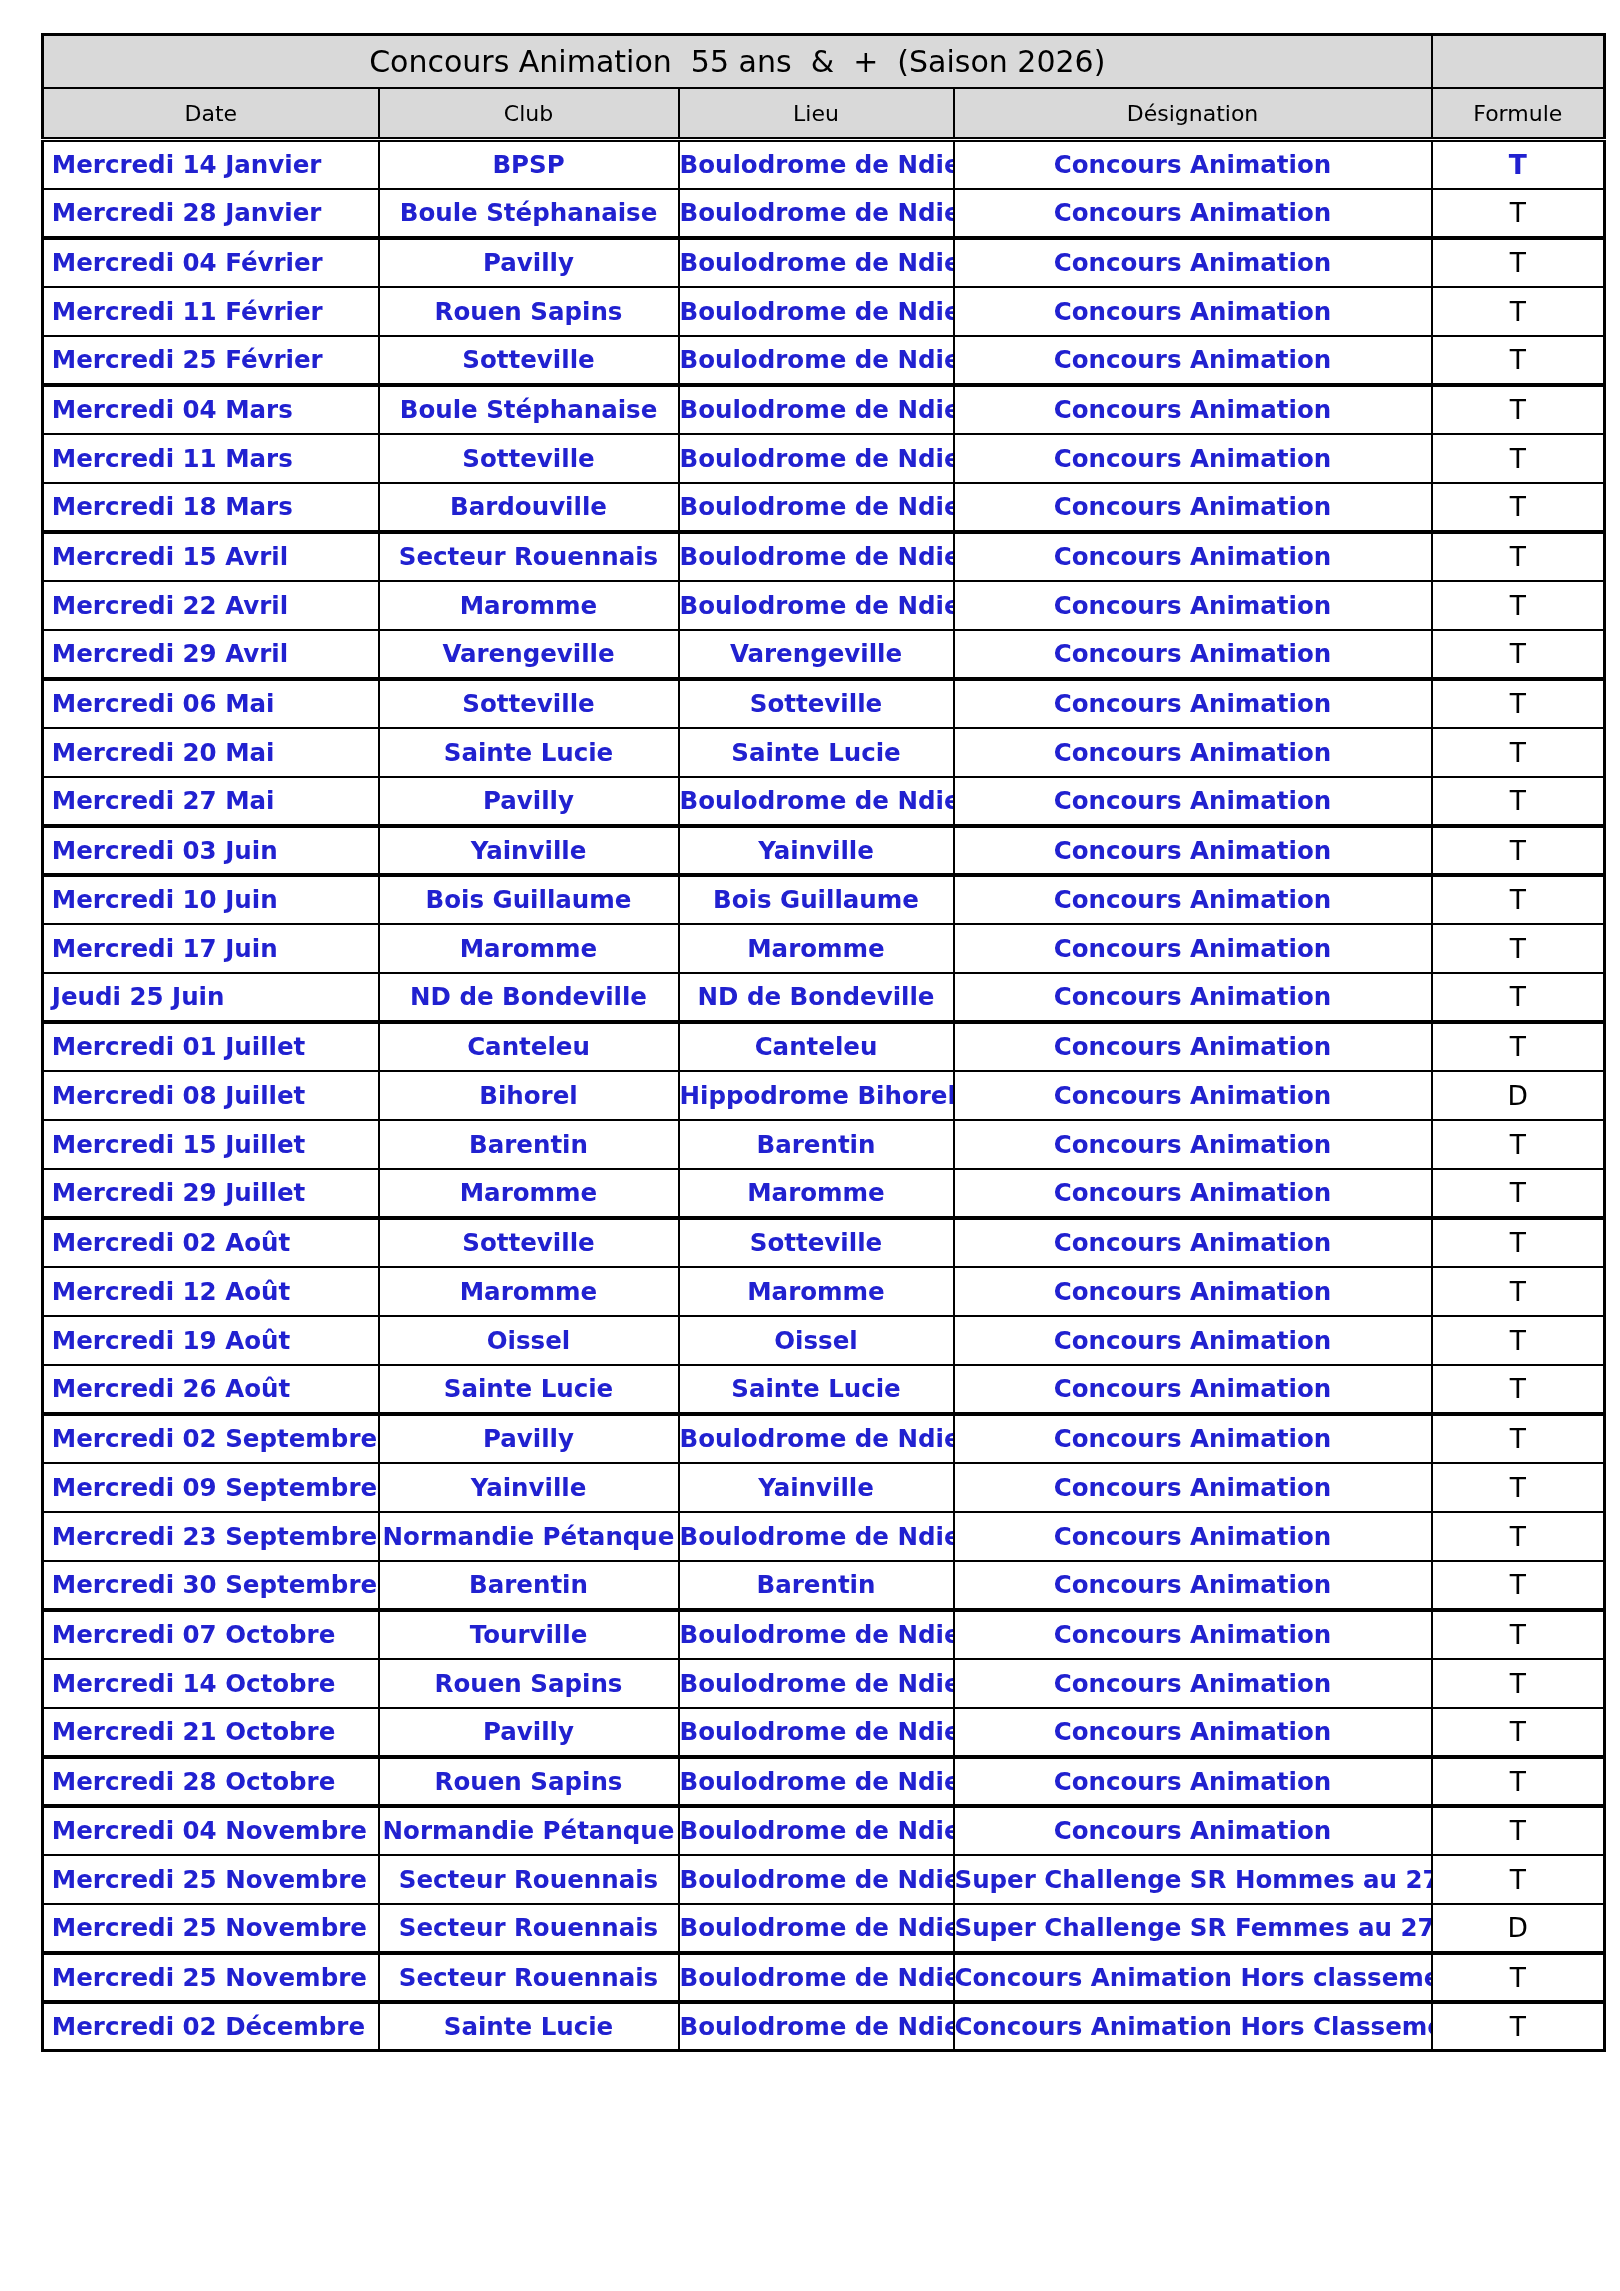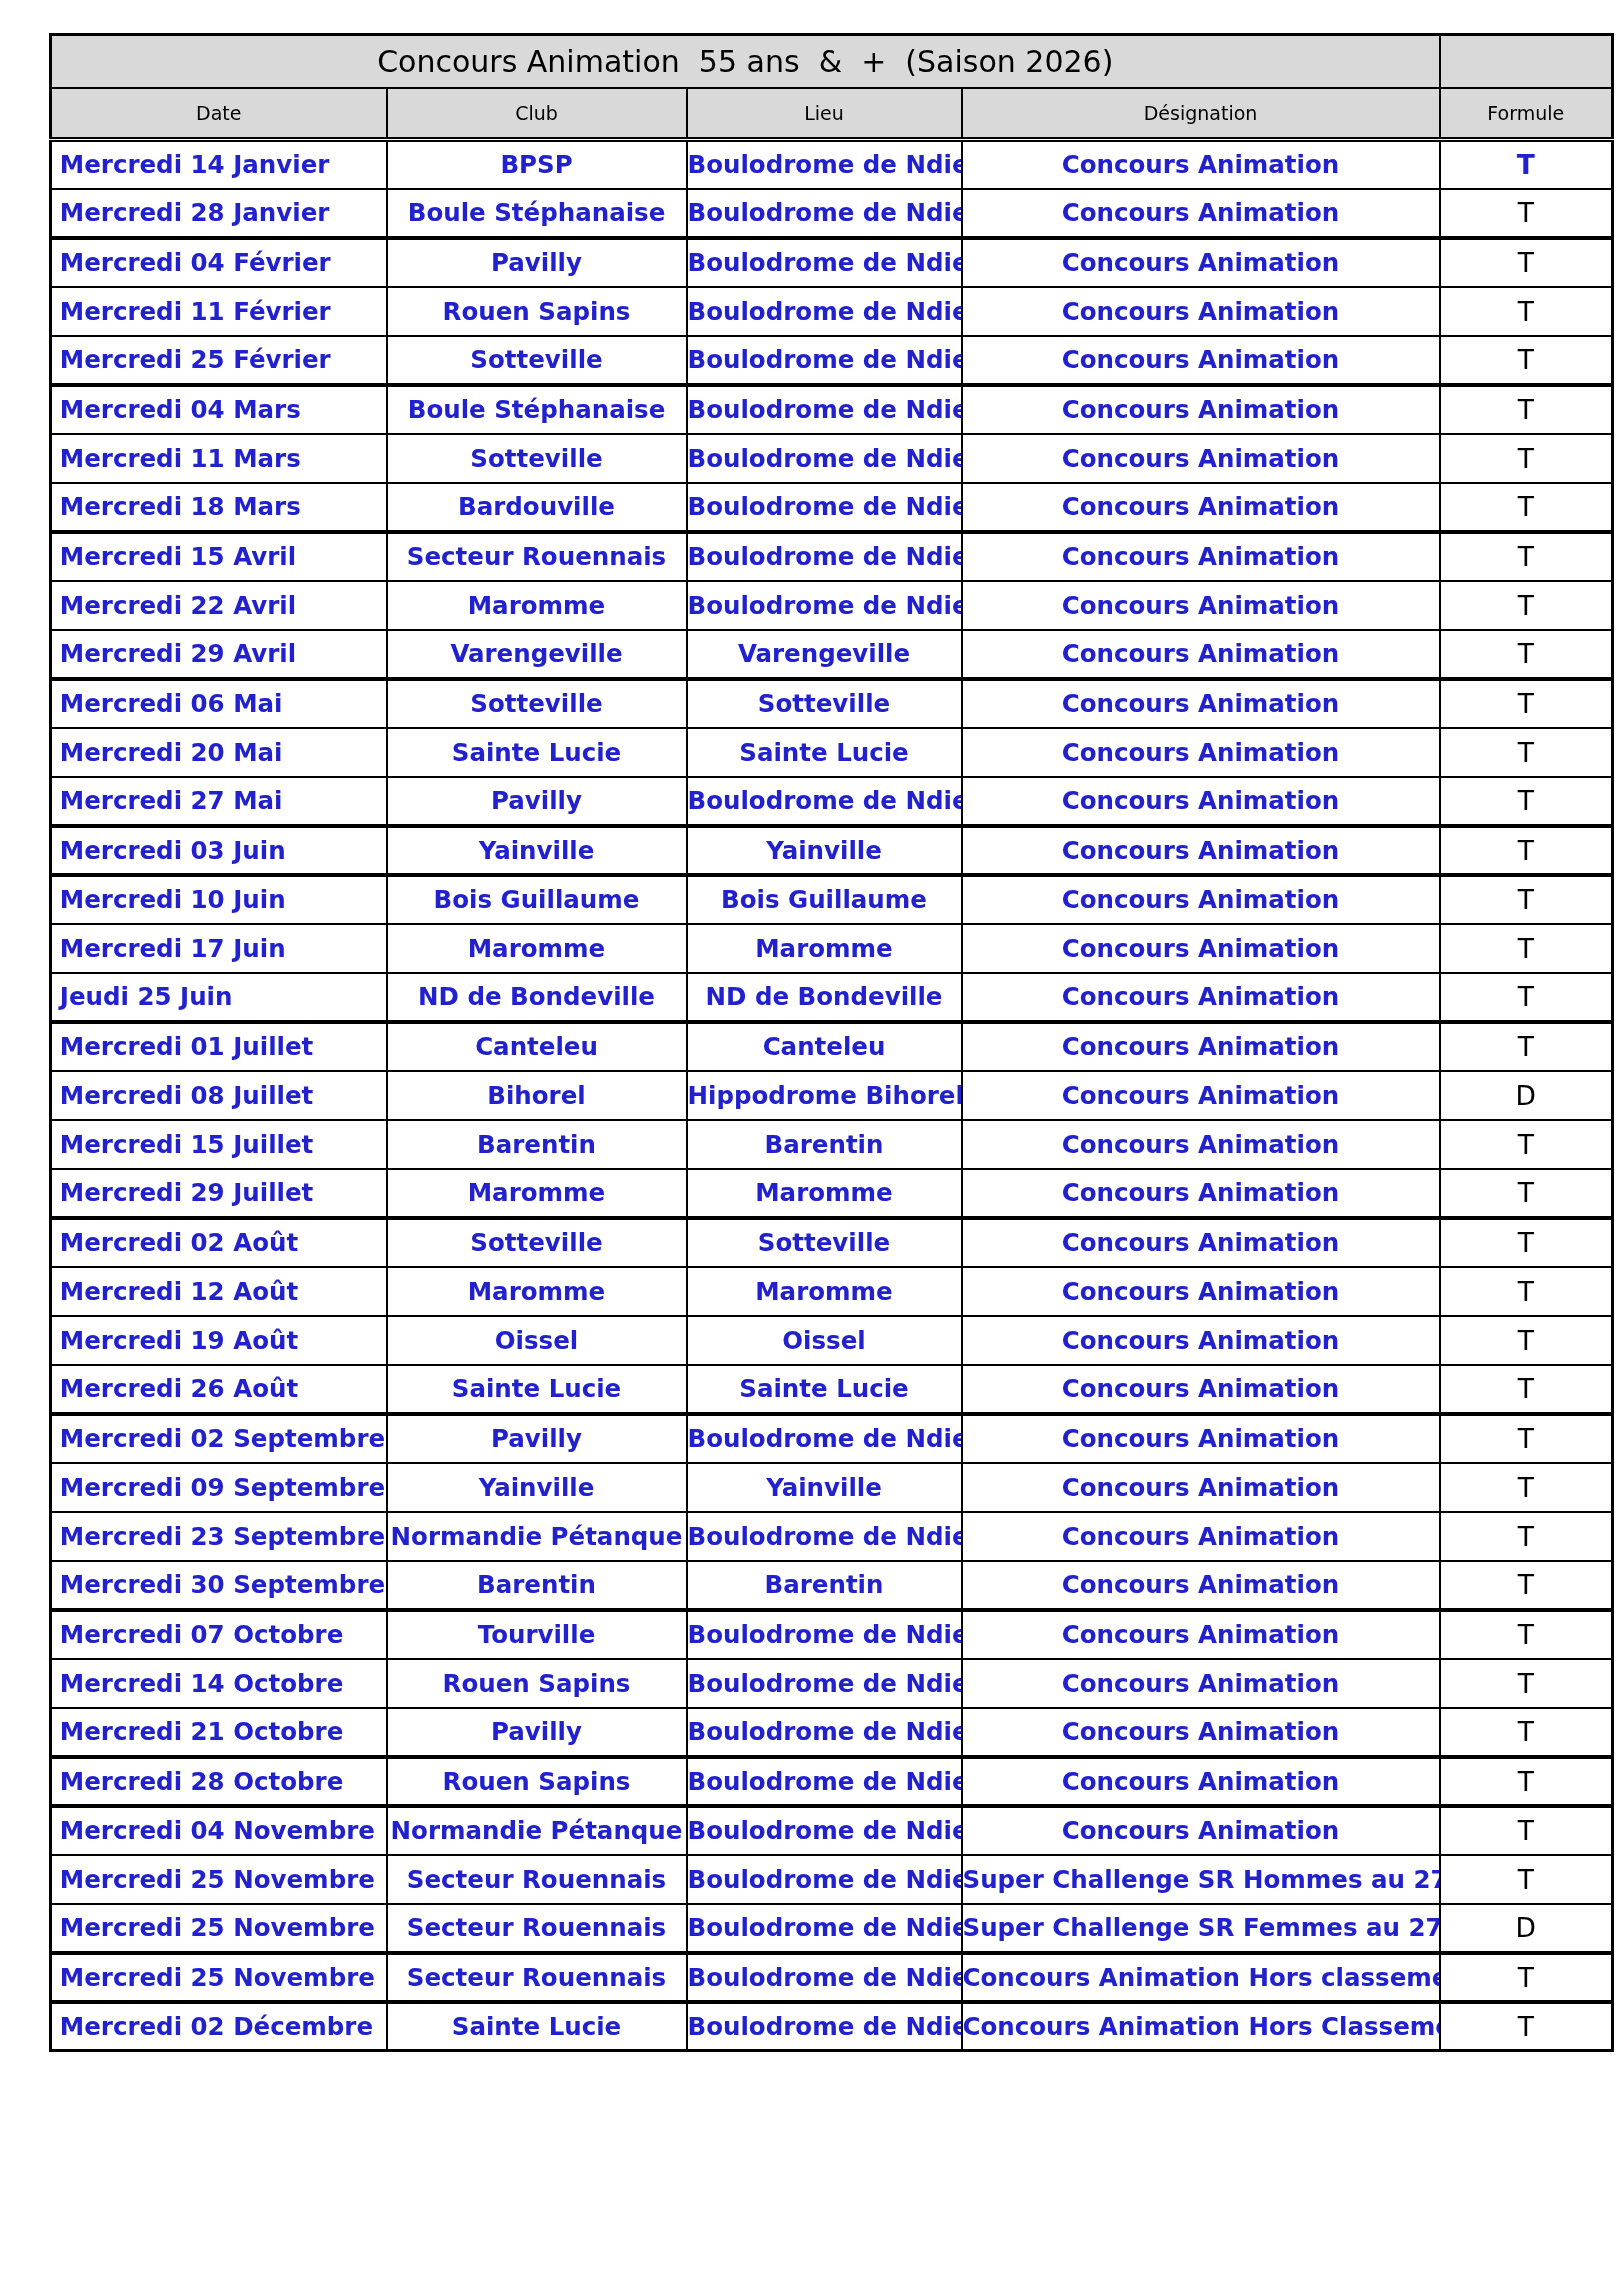--- a/index.html
+++ b/index.html
@@ -12,21 +12,21 @@
     -webkit-font-smoothing:antialiased;
   }
   .sheet{
     position:relative;
     width:1620px;
     height:2292px;
     overflow:hidden;
   }
   table.schedule{
     position:absolute;
-    left:49px;
+    left:41px;
     top:33px;
     width:1562px;
     border-collapse:collapse;
     table-layout:fixed;
     border:3.9px solid #000;
   }
   col.c1{width:336px;}
   col.c2{width:300px;}
   col.c3{width:275px;}
   col.c4{width:478px;}
@@ -44,21 +44,21 @@
     background:#d9d9d9;
     font-size:30px;
     font-weight:normal;
     color:#000;
     text-align:center;
     white-space:pre;
   }
   tr.head-row th{
     height:48px;
     background:#d9d9d9;
-    font-size:19px;
+    font-size:22px;
     font-weight:normal;
     color:#000;
     text-align:center;
     border-bottom:5.9px double #000;
   }
 
   tr.data{height:49px;}
   tr.data td{
     font-size:24.5px;
     font-weight:bold;

